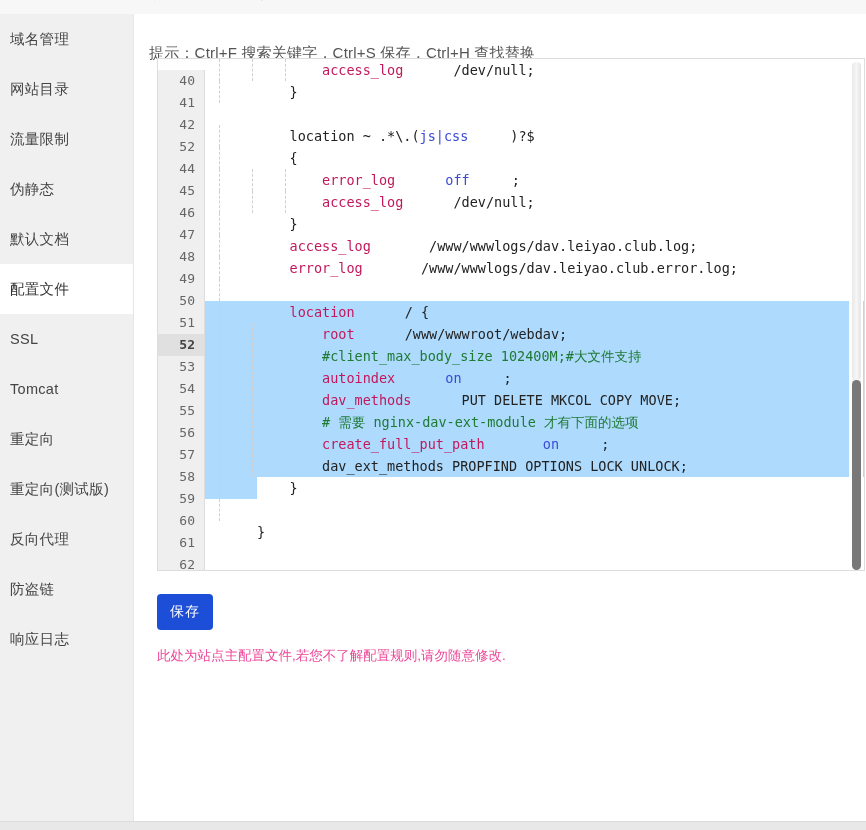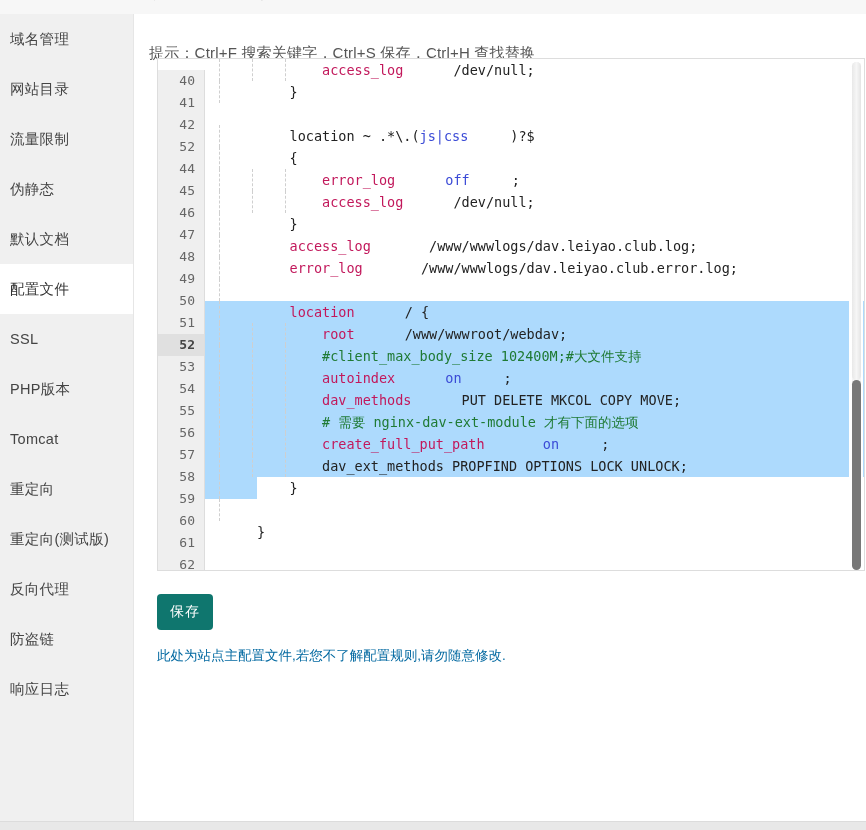--- a/index.html
+++ b/index.html
@@ -137,31 +137,31 @@
     position: absolute; left: 3px; top: 320px;
     width: 9px; height: 190px;
     border-radius: 5px;
     background: #787878;
   }
 
   
   .save-btn {
     position: absolute; left: 22px; top: 580px;
     width: 56px; height: 36px;
-    background: #0f766e;
+    background: #1d4ed8;
     color: #fff;
     border: none; border-radius: 4px;
     font-size: 14px;
     font-family: "Liberation Sans", "DejaVu Sans", sans-serif;
     cursor: pointer;
     letter-spacing: 1px;
   }
   .footnote {
     position: absolute; left: 22px; top: 633px;
-    font-size: 13.5px; color: #0369a1;
+    font-size: 13.5px; color: #ec4899;
     white-space: nowrap;
   }
 
   
   .bottom-bar {
     position: absolute; left: 0; bottom: 0;
     width: 866px; height: 9px;
     background: #e8e8e8;
     border-top: 1px solid #dcdcdc;
   }
@@ -176,21 +176,20 @@
   </div>
 
   <nav class="sidebar" id="sidebar">
       <div class="side-item"><span>域名管理</span></div>
       <div class="side-item"><span>网站目录</span></div>
       <div class="side-item"><span>流量限制</span></div>
       <div class="side-item"><span>伪静态</span></div>
       <div class="side-item"><span>默认文档</span></div>
       <div class="side-item active"><span>配置文件</span></div>
       <div class="side-item"><span>SSL</span></div>
-      <div class="side-item"><span>PHP版本</span></div>
       <div class="side-item"><span>Tomcat</span></div>
       <div class="side-item"><span>重定向</span></div>
       <div class="side-item"><span>重定向(测试版)</span></div>
       <div class="side-item"><span>反向代理</span></div>
       <div class="side-item"><span>防盗链</span></div>
       <div class="side-item"><span>响应日志</span></div>
     </nav>
 
   <section class="main">
 

